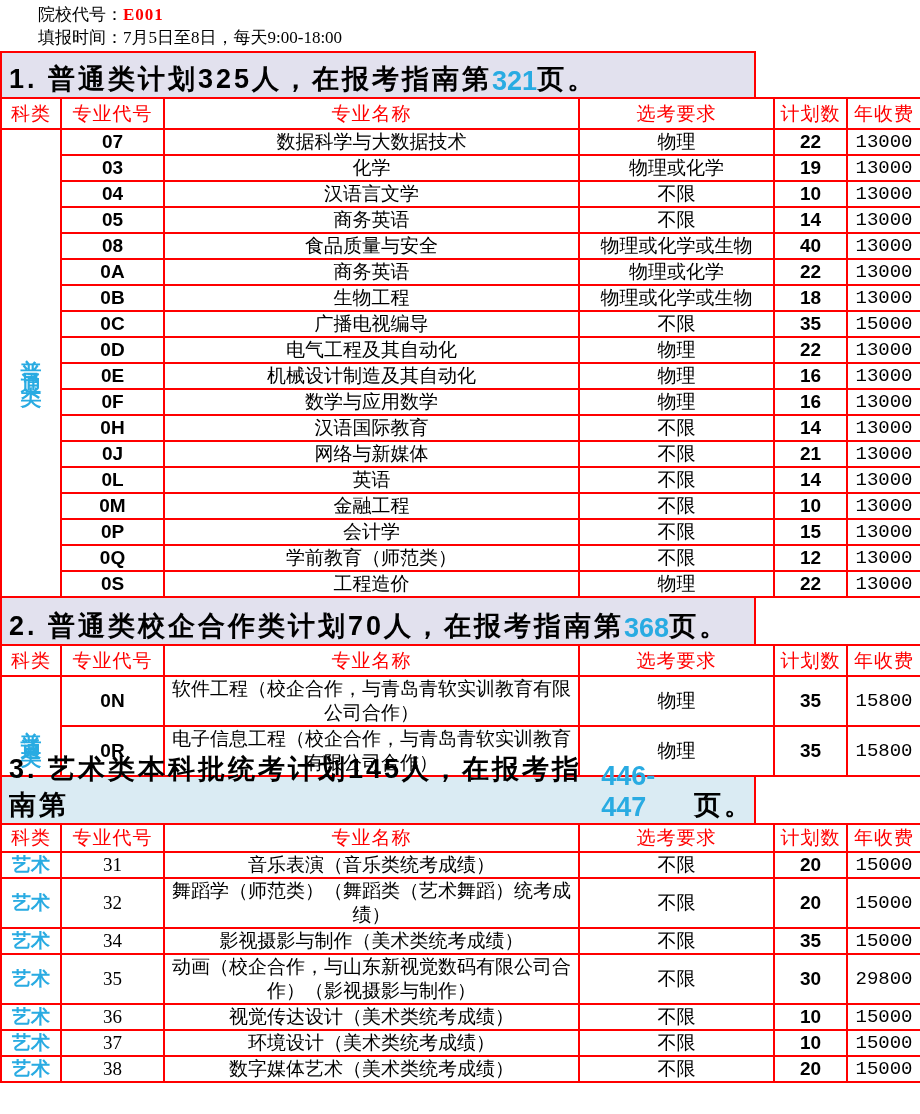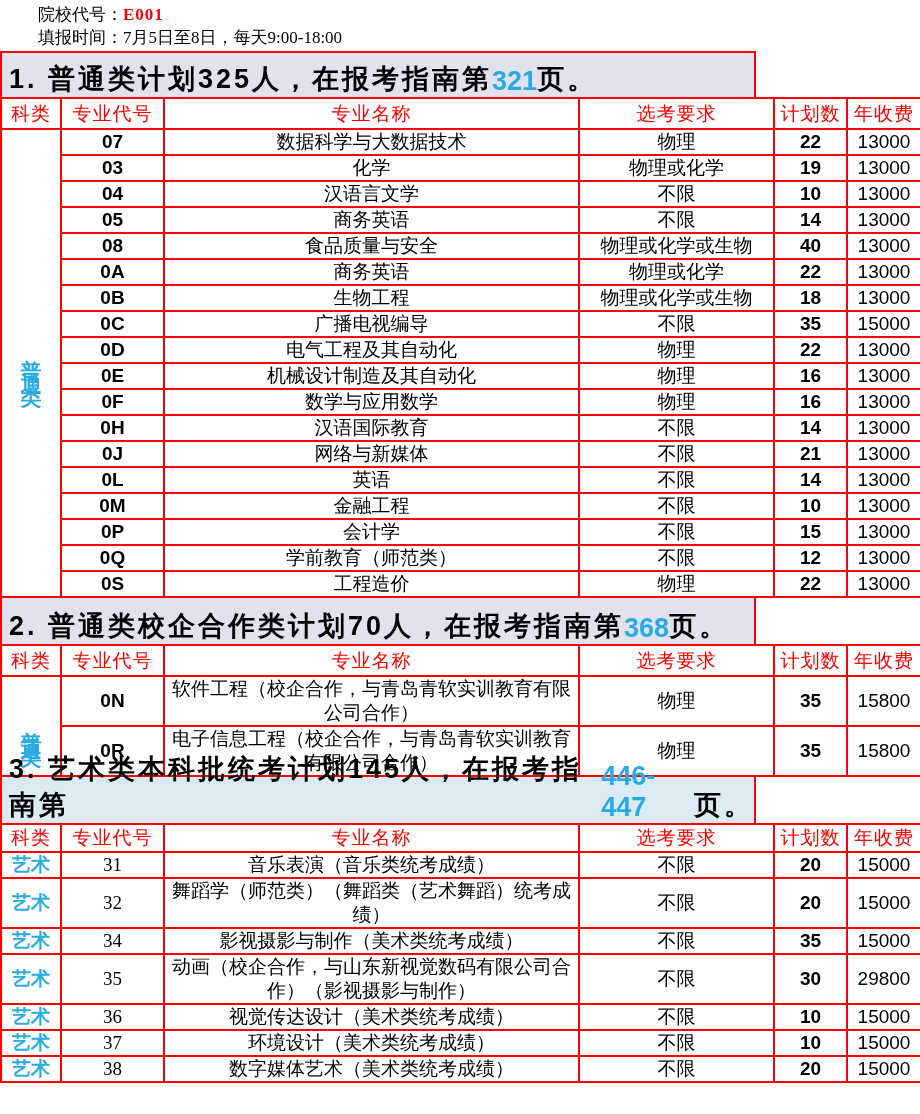--- a/index.html
+++ b/index.html
@@ -69,21 +69,21 @@
   }
   .s3 thead th{height:26px;}
   td{font-size:19px;line-height:24px;}
   .s1 tbody td{height:25px;}
   .s2 tbody td{height:50px;}
   .s3 tbody td{height:25px;}
   
   .code-sans{font-family:"Liberation Sans",sans-serif;font-weight:bold;}
   .code-serif{font-family:"Liberation Serif",serif;}
   .plan-cell{font-family:"Liberation Sans",sans-serif;font-weight:bold;}
-  .fee-cell{font-family:Liberation Sans, sans-serif;}
+  .fee-cell{font-family:Liberation Mono, monospace;}
   .cat-cell{background:#fff;}
   .vert{
     writing-mode:vertical-lr;
     text-orientation:upright;
     margin:0 auto;
     color:var(--blue);
     font-weight:bold;
     font-size:21px;
     letter-spacing:14px;
   }

